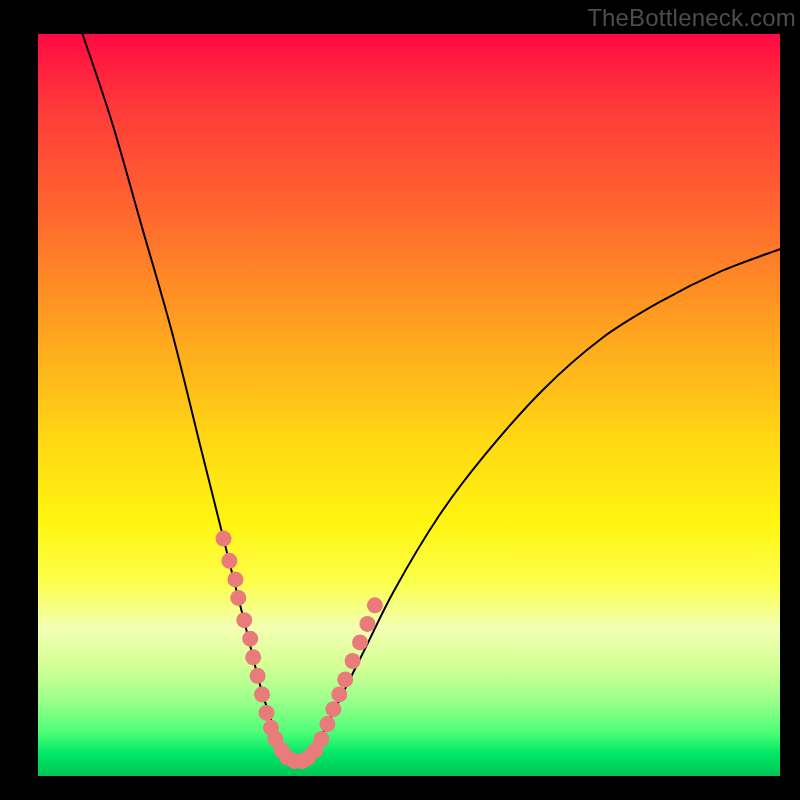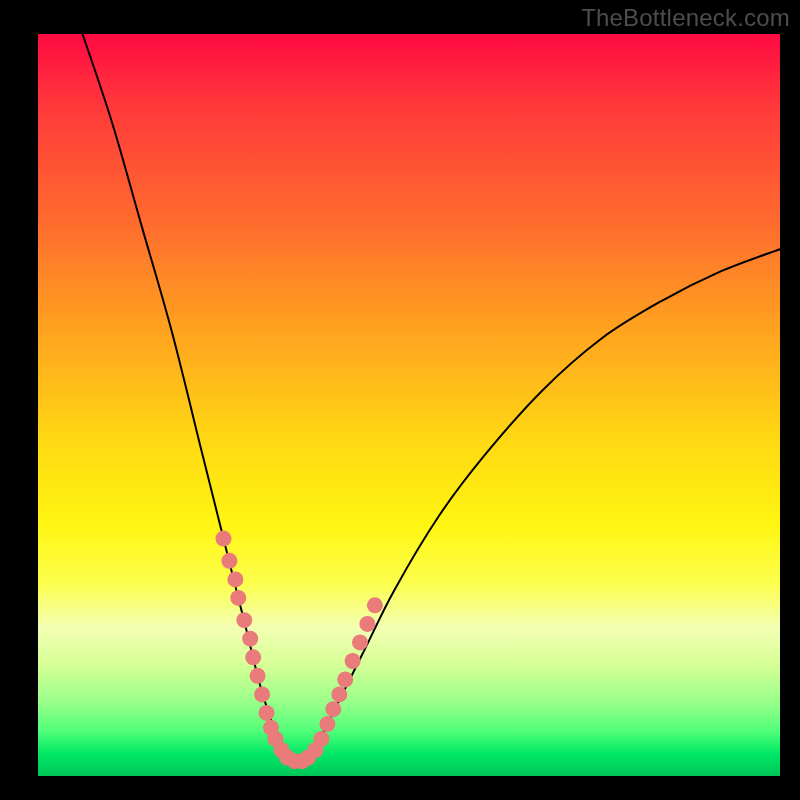--- a/index.html
+++ b/index.html
@@ -13,21 +13,21 @@
   }
   .frame {
     position: relative;
     width: 800px;
     height: 800px;
     background: #000;
   }
   .watermark {
     position: absolute;
     top: 4px;
-    right: 10px;
+    right: 4px;
     color: #4d4d4d;
     font-size: 24px;
     font-weight: 400;
     letter-spacing: 0.2px;
     z-index: 10;
   }
   .plot-area {
     position: absolute;
     left: 38px;
     top: 34px;

